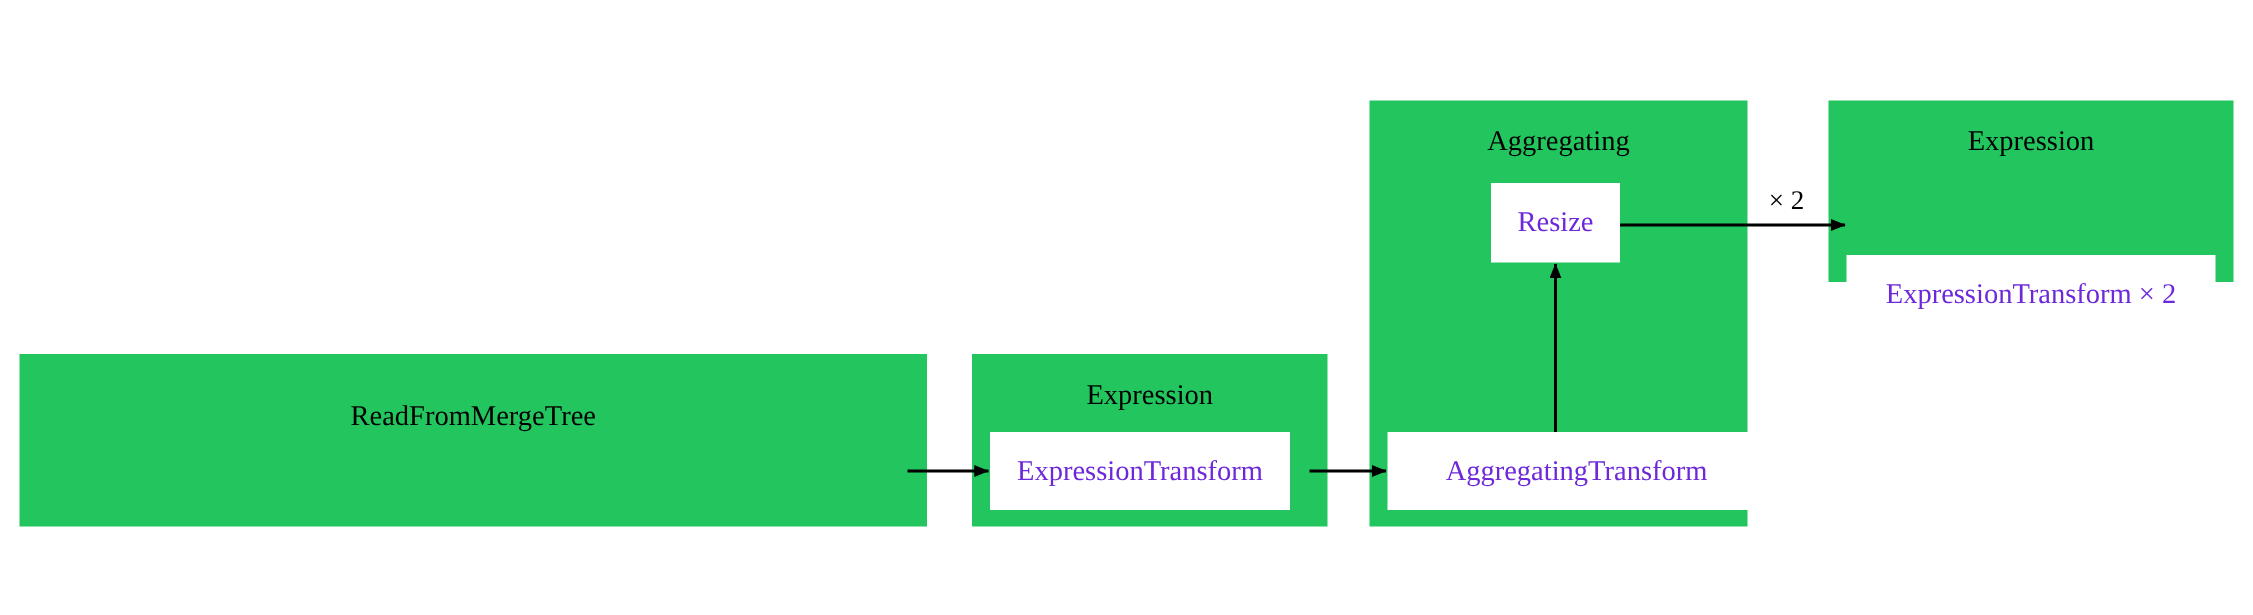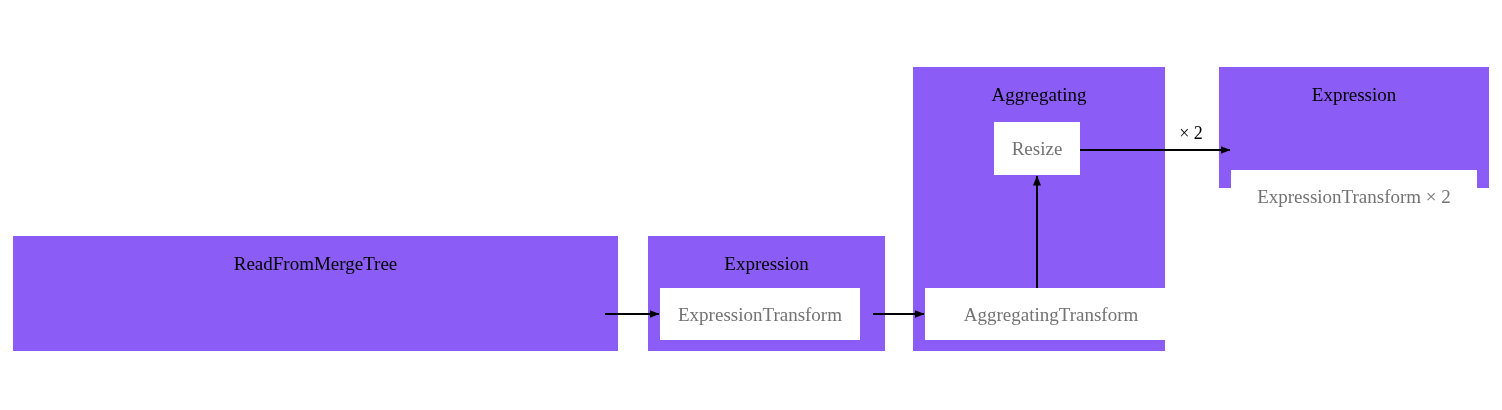--- a/index.html
+++ b/index.html
@@ -10,21 +10,21 @@
   #canvas {
     position: relative;
     width: 1502px;
     height: 410px;
     background: #ffffff;
     font-family: "Liberation Serif", "DejaVu Serif", serif;
     overflow: hidden;
   }
   .cluster {
     position: absolute;
-    background: #8b5cf6;
+    background: #22c55e;
     box-sizing: border-box;
   }
   .cluster-title {
     position: absolute;
     left: 0;
     right: 0;
     text-align: center;
     color: #000000;
     font-size: 19px;
     line-height: 1;
@@ -32,21 +32,21 @@
   }
   .node {
     position: absolute;
     background: #ffffff;
     box-sizing: border-box;
     display: flex;
     align-items: center;
     justify-content: center;
   }
   .node-label {
-    color: #737373;
+    color: #6d28d9;
     font-size: 19px;
     line-height: 1;
     white-space: nowrap;
   }
   .edge-label {
     position: absolute;
     color: #000000;
     font-size: 18px;
     line-height: 1;
     white-space: nowrap;
@@ -61,21 +61,21 @@
     overflow: visible;
     pointer-events: none;
   }
 </style>
 </head>
 <body>
 
 <div id="canvas">
 
   <div class="cluster" style="left:13px; top:236px; width:605px; height:115px;">
-    <div class="cluster-title" style="top:18px;">ReadFromMergeTree</div>
+    <div class="cluster-title" style="top:32px;">ReadFromMergeTree</div>
   </div>
 
   <div class="cluster" style="left:648px; top:236px; width:237px; height:115px;">
     <div class="cluster-title" style="top:18px;">Expression</div>
   </div>
   <div class="node" style="left:660px; top:288px; width:200px; height:52px;">
     <span class="node-label">ExpressionTransform</span>
   </div>
 
   <div class="cluster" style="left:913px; top:67px; width:252px; height:284px;">

